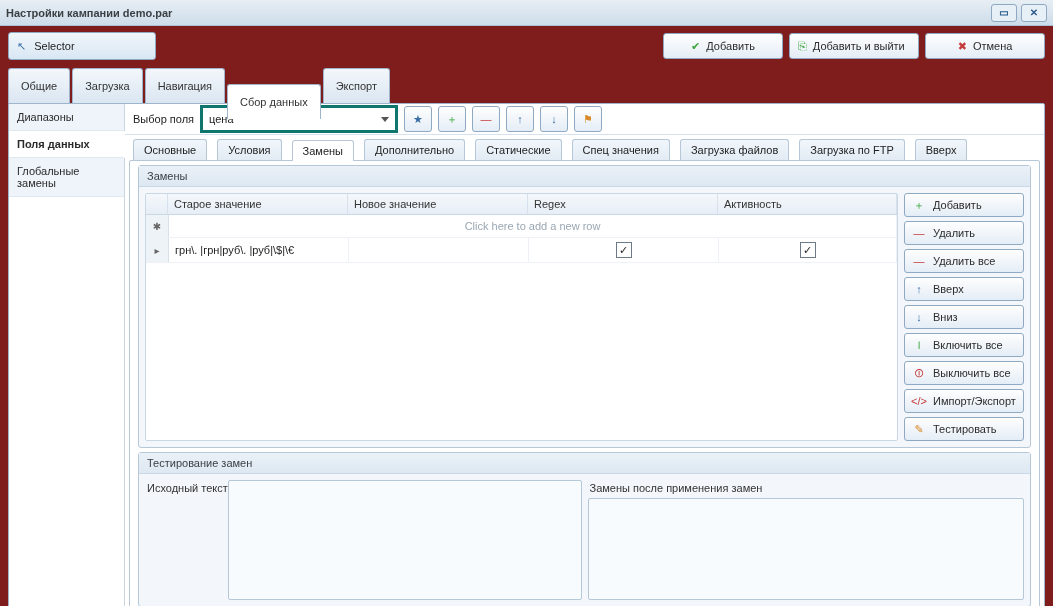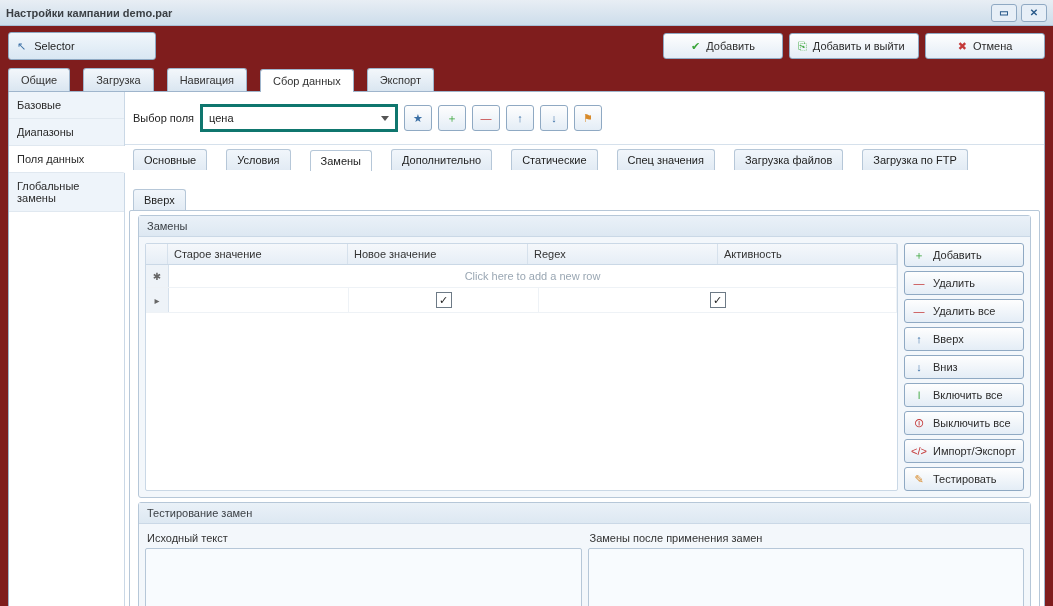--- a/index.html
+++ b/index.html
@@ -8,31 +8,31 @@
 .titlebar-spacer{flex:1}
 .winbtn{width:24px;height:16px;border:1px solid #8fa9c3;border-radius:3px;background:#e7eff7;margin-left:4px;display:flex;align-items:center;justify-content:center;color:#2a5a8a;font-size:10px}
 .toolbar-row{display:flex;align-items:center;padding:6px 8px;gap:6px}
 .toolbar-row .spacer{flex:1}
 .btn{height:26px;border:1px solid #8fa9c3;border-radius:3px;background:linear-gradient(#fefefe,#e4edf6);display:flex;align-items:center;gap:6px;padding:0 10px;color:#2c2c2c;cursor:default;box-sizing:border-box}
 .btn.small{width:28px;padding:0;justify-content:center}
 .btn.wide{min-width:120px;justify-content:center}
 .btn.wider{min-width:130px;justify-content:flex-start;padding-left:8px}
 .selector-btn{width:130px;height:26px;border:1px solid #8fa9c3;border-radius:3px;background:linear-gradient(#f0f6fb,#d9e7f3);display:flex;align-items:center;gap:8px;padding:0 8px}
 .tabstrip{display:flex;align-items:flex-end;padding:0 8px;margin-top:2px}
-.tab{padding:5px 12px;border:1px solid #9fb5cc;border-bottom:none;background:linear-gradient(#f3f7fb,#dae6f1);margin-right:13px;border-radius:3px 3px 0 0;color:#333}
-.tab.active{background:#fff;position:relative;top:1px}
+.tab{padding:11px 12px;border:1px solid #9fb5cc;border-bottom:none;background:linear-gradient(#f3f7fb,#dae6f1);margin-right:2px;border-radius:3px 3px 0 0;color:#333}
+.tab.active{background:#fff;position:relative;top:16px}
 .panel{margin:0 8px 6px 8px;border:1px solid #9fb5cc;background:#fff;border-radius:0 2px 2px 2px}
 .leftnav{width:115px;border-right:1px solid #cad8e6}
 .leftnav .navitem{padding:7px 8px;border-bottom:1px solid #e0e8f0;background:#eef4fa;color:#2a2a2a}
-.leftnav .navitem.active{background:#fff;font-weight:normal;border-right:2px solid #fff;margin-right:-1px}
+.leftnav .navitem.active{background:#fff;font-weight:bold;border-right:2px solid #fff;margin-right:-1px}
 .rightpane{flex:1;display:flex;flex-direction:column}
-.fieldrow{display:flex;align-items:center;gap:6px;padding:12px 8px;border-bottom:1px solid #d6e1ec}
+.fieldrow{display:flex;align-items:center;gap:6px;padding:1px 8px;border-bottom:1px solid #d6e1ec}
 .select{height:22px;border:3px solid #0f766e;background:#fff;display:flex;align-items:center;padding:0 6px;min-width:180px;justify-content:space-between}
 .select .caret{width:0;height:0;border-left:4px solid transparent;border-right:4px solid transparent;border-top:5px solid #555}
-.subtabstrip{display:flex;padding:4px 8px 0 8px;gap:19px;flex-wrap:wrap}
+.subtabstrip{display:flex;padding:4px 8px 0 8px;gap:10px;flex-wrap:wrap}
 .subtab{padding:4px 10px;border:1px solid #b6c7d8;border-bottom:none;background:linear-gradient(#f1f6fb,#e2ebf4);border-radius:3px 3px 0 0}
 .subtab.active{background:#fff;position:relative;top:1px}
 .group{margin:4px 8px;border:1px solid #b6c7d8;border-radius:3px;background:#f3f7fb}
 .group-title{padding:4px 8px;color:#3a3f44;background:linear-gradient(#eaf1f8,#dde8f2);border-bottom:1px solid #cad8e6}
 .grid-wrap{display:flex}
 .grid{flex:1;background:#fff;border:1px solid #cad8e6;margin:6px;border-radius:2px;min-height:130px}
 .grid-header{display:flex;background:linear-gradient(#f5f8fb,#e6eef6);border-bottom:1px solid #cad8e6}
 .grid-header .hcell{padding:4px 6px;border-right:1px solid #d6e1ec;color:#333;box-sizing:border-box}
 .gcell{padding:4px 6px;border-right:1px solid #eef2f6;box-sizing:border-box;display:flex;align-items:center}
 .grow{display:flex;border-bottom:1px solid #eef2f6;align-items:stretch;min-height:22px}
@@ -94,21 +94,20 @@
   <div class="tab">Загрузка</div>
   <div class="tab">Навигация</div>
   <div class="tab active">Сбор данных</div>
   <div class="tab">Экспорт</div>
 </div>
 
 <div class="panel">
   <div class="body-row">
 
     <div class="leftnav">
-      <div class="navitem">Базовые</div>
       <div class="navitem">Диапазоны</div>
       <div class="navitem active">Поля данных</div>
       <div class="navitem">Глобальные замены</div>
     </div>
 
     <div class="rightpane">
 
       <div class="fieldrow">
         <span>Выбор поля</span>
         <div class="select">
@@ -159,20 +158,21 @@
               <div class="hcell c-new">Новое значение</div>
               <div class="hcell c-regex">Regex</div>
               <div class="hcell c-active">Активность</div>
             </div>
             <div class="grow">
               <div class="rowhandle">✱</div>
               <div class="gcell newrow" style="flex:1">Click here to add a new row</div>
             </div>
             <div class="grow">
               <div class="rowhandle">▸</div>
+              <div class="gcell c-old">грн\. |грн|руб\. |руб|\$|\€</div>
               <div class="gcell c-new"></div>
               <div class="gcell c-regex gridcol-center">
                       <div class="chk">✓</div>
                     </div>
               <div class="gcell c-active gridcol-center">
                       <div class="chk">✓</div>
                     </div>
             </div>
           </div>
 
@@ -213,21 +213,21 @@
                     <span class="icon i-orange">✎</span>
                     <span>Тестировать</span>
                   </div>
           </div>
         </div>
       </div>
 
       <div class="group">
         <div class="group-title">Тестирование замен</div>
         <div class="testing-row">
-          <div style="flex:1;display:flex;flex-direction:column">
+          <div style="flex:1;display:flex;flex-direction:row">
             <div class="label">Исходный текст</div>
             <div class="textarea"></div>
           </div>
           <div style="flex:1;display:flex;flex-direction:column">
             <div class="label">Замены после применения замен</div>
             <div class="textarea"></div>
           </div>
         </div>
       </div>
 

